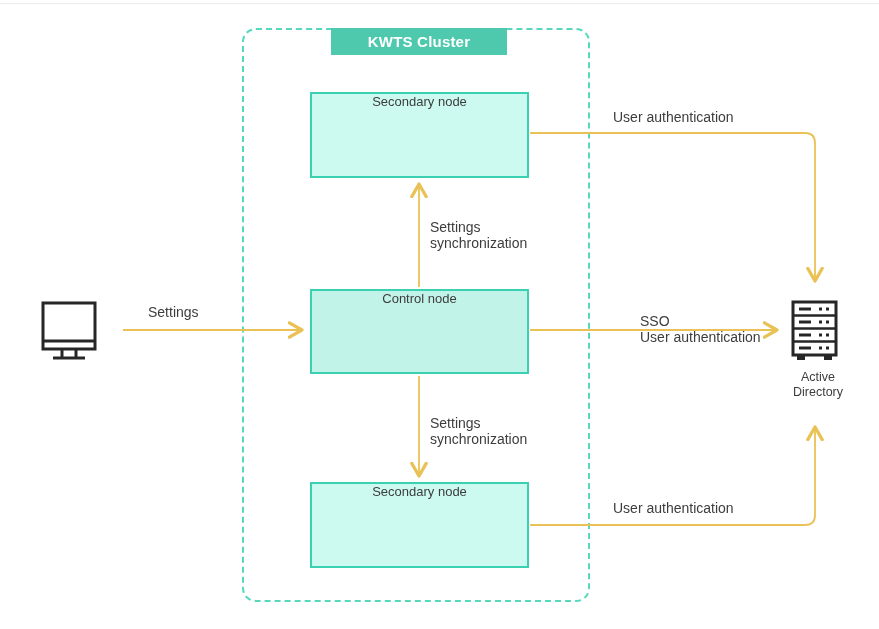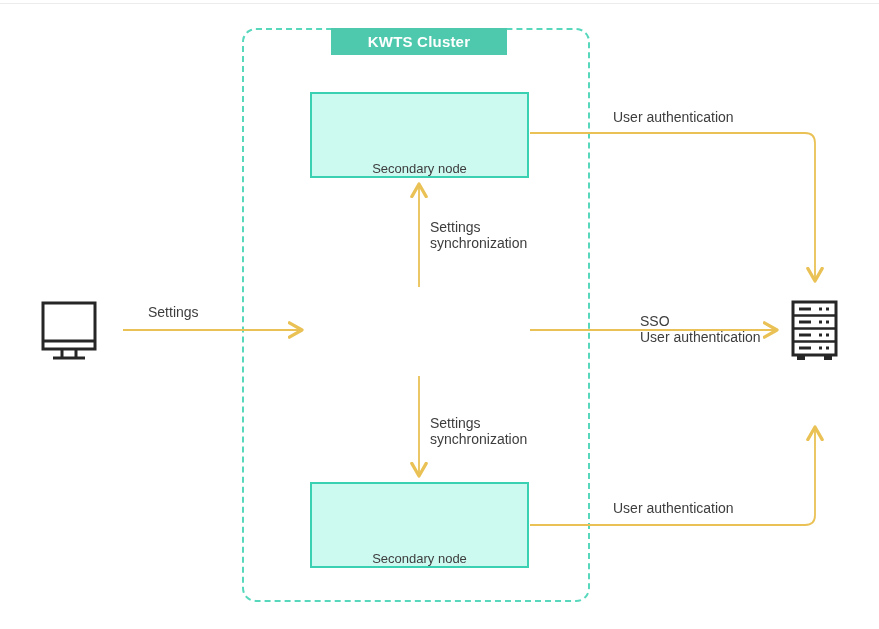--- a/index.html
+++ b/index.html
@@ -22,21 +22,21 @@
     border:2px dashed var(--teal_light);border-radius:14px;box-sizing:border-box;
   }
   .cluster-label{
     position:absolute;left:331px;top:28px;width:176px;height:27px;
     background:var(--cluster_label_bg);color:#ffffff;font-size:15px;font-weight:bold;
     display:flex;align-items:center;justify-content:center;letter-spacing:.2px;z-index:3;
   }
   .node{
     position:absolute;background:var(--node_fill);
     border:2px solid var(--teal);box-sizing:border-box;
-    display:flex;align-items:flex-end;justify-content:center;
+    display:flex;align-items:flex-start;justify-content:center;
     font-size:13px;color:var(--text);z-index:2;
   }
   .node.control{background:var(--control_fill);}
   .node.sec-top{left:310px;top:92px;width:219px;height:86px;}
   .node.control{left:310px;top:289px;width:219px;height:85px;}
   .node.sec-bottom{left:310px;top:482px;width:219px;height:86px;}
   .edges-layer{position:absolute;left:0;top:0;width:879px;height:629px;z-index:1;}
   .edges-layer path{fill:none;stroke:var(--arrow);stroke-width:1.8px;}
   #arrowhead path{fill:none;stroke:var(--arrow);stroke-width:1.8px;stroke-linecap:round;stroke-linejoin:round;}
   .edge-label{position:absolute;font-size:14px;line-height:16px;color:var(--text);white-space:nowrap;z-index:2;}
@@ -63,20 +63,23 @@
     <path d="M530,133 H805 Q815,133 815,143 V281" marker-end="url(#arrowhead)"></path>
     <path d="M530,525 H805 Q815,525 815,515 V427" marker-end="url(#arrowhead)"></path>
   </svg>
 
   <div class="cluster-boundary"></div>
   <div class="cluster-label">KWTS Cluster</div>
 
   <div class="node sec-top">
     <span>Secondary node</span>
   </div>
+  <div class="node control">
+    <span>Control node</span>
+  </div>
   <div class="node sec-bottom">
     <span>Secondary node</span>
   </div>
 
   <div class="icon-wrap" style="left:40px;top:300px;">
     <svg width="58" height="64" viewBox="0 0 58 64">
       <rect x="3" y="3" width="52" height="46" fill="none" stroke="currentColor" stroke-width="3"></rect>
       <line x1="3" y1="41" x2="55" y2="41" stroke="currentColor" stroke-width="3"></line>
       <path d="M22,49 V58 M36,49 V58" fill="none" stroke="currentColor" stroke-width="3"></path>
       <line x1="13" y1="58" x2="45" y2="58" stroke="currentColor" stroke-width="3"></line>
@@ -102,20 +105,24 @@
           <rect x="35" y="20.5" width="3" height="3"></rect>
         <rect x="28" y="33.5" width="3" height="3"></rect>
           <rect x="35" y="33.5" width="3" height="3"></rect>
         <rect x="28" y="46.5" width="3" height="3"></rect>
           <rect x="35" y="46.5" width="3" height="3"></rect>
         <rect x="6" y="55" width="8" height="5"></rect>
           <rect x="33" y="55" width="8" height="5"></rect>
       </g>
     </svg>
   </div>
+  <div class="caption" style="left:758px;top:370px;width:120px;">
+    <div>Active</div>
+    <div>Directory</div>
+  </div>
 
   <div class="edge-label" style="left:148px;top:304px;">Settings</div>
 
   <div class="edge-label" style="left:430px;top:219px;">
     <div>Settings</div>
     <div>synchronization</div>
   </div>
 
   <div class="edge-label" style="left:430px;top:415px;">
     <div>Settings</div>

